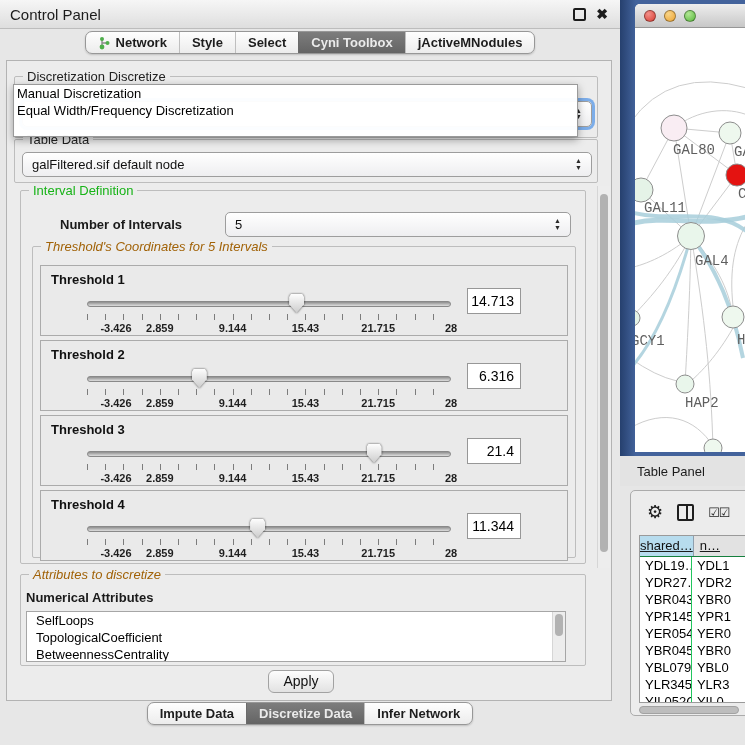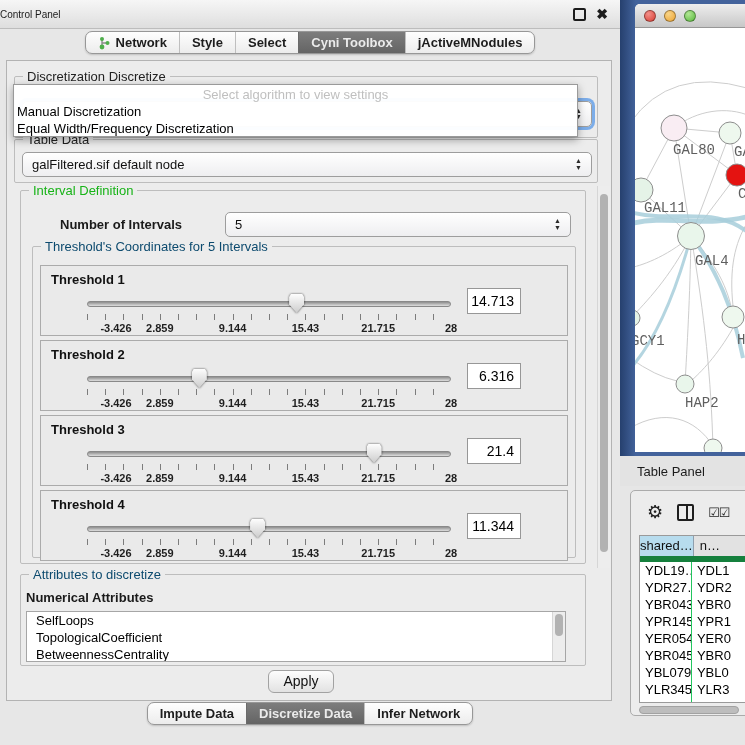--- a/index.html
+++ b/index.html
@@ -3,39 +3,39 @@
 <meta charset="utf-8">
 <style>
   html,body{margin:0;padding:0;}
   .stage{position:relative;width:745px;height:745px;overflow:hidden;background:#c8c8c8;
          font-family:"Liberation Sans",sans-serif;color:#1a1a1a;}
   
   .cp{position:absolute;left:0;top:0;width:620px;height:745px;background:#e7e7e7;}
   .cp-titlebar{position:absolute;left:0;top:0;width:100%;height:28px;
     background:linear-gradient(#f6f6f6,#dedede);border-bottom:1px solid #bdbdbd;
     display:flex;align-items:center;}
-  .cp-title{font-size:10px;color:#1c1c1c;}
+  .cp-title{font-size:15px;color:#1c1c1c;margin-left:10px;}
   .cp-titlebar .winbtns{margin-left:auto;display:flex;align-items:center;gap:10px;margin-right:12px;}
   .float-ico{width:9px;height:9px;border:2px solid #1c1c1c;border-radius:2px;}
   .close-ico{font-size:14px;font-weight:bold;color:#1c1c1c;line-height:1;}
   
   .segwrap{position:absolute;left:0;width:620px;display:flex;justify-content:center;}
   .seg{display:inline-flex;border:1px solid #979797;border-radius:7px;overflow:hidden;
        background:linear-gradient(#fefefe,#ececec);box-shadow:0 1px 2px rgba(0,0,0,.18);}
   .seg .tab{padding:3px 12px;font-size:13px;font-weight:bold;color:#1d1d1d;
        border-left:1px solid #bfbfbf;display:flex;align-items:center;gap:5px;white-space:nowrap;}
   .seg .tab:first-child{border-left:none;}
   .seg .tab.sel{background:linear-gradient(#7d7d7d,#646464);color:#ebebeb;border-left-color:#6a6a6a;}
   
   .content{position:absolute;left:6px;top:60px;width:606px;height:641px;
        background:#ececec;border:1px solid #b3b3b3;box-sizing:border-box;}
   .group{position:absolute;border:1px solid #bdbdbd;border-radius:2px;box-sizing:border-box;}
   .gtitle{position:absolute;top:-8px;left:8px;background:#ececec;padding:0 4px;font-size:13px;color:#222;white-space:nowrap;}
   .gtitle.green{color:#17b317;}
-  .gtitle.blue{color:#0c4a6e;}
+  .gtitle.blue{color:#a16207;font-style:italic;}
   .combo{position:absolute;box-sizing:border-box;background:linear-gradient(#ffffff,#eeeef0);
        border:1px solid #9d9d9d;border-radius:5px;font-size:13px;display:flex;align-items:center;
        padding:0 9px;color:#101010;}
   .combo .spin{margin-left:auto;display:flex;flex-direction:column;align-items:center;
        font-size:7px;line-height:0.9;color:#2a2a2a;}
   .combo.focus{box-shadow:0 0 0 3px rgba(96,158,233,.8);}
   
   .popup{position:absolute;left:13px;top:84px;width:565px;height:53px;z-index:30;
        background:rgba(255,255,255,.97);border:1px solid #9a9a9a;
        box-shadow:0 3px 8px rgba(0,0,0,.35);box-sizing:border-box;}
@@ -95,21 +95,21 @@
   .tp-under{position:absolute;left:620px;top:486px;width:125px;height:259px;background:#e6e6e6;}
   .tablewin{position:absolute;left:630px;top:490px;width:130px;height:226px;background:#ececec;
        border:1px solid #ababab;border-radius:5px;box-sizing:border-box;}
   .tp-toolbar{position:absolute;left:0;top:4px;width:115px;height:34px;display:flex;align-items:center;gap:14px;padding-left:16px;box-sizing:border-box;}
   .gear{font-size:18px;color:#222;line-height:1;}
   .colico{width:17px;height:17px;border:2px solid #1e1e1e;border-radius:2px;position:relative;box-sizing:border-box;}
   .colico:before{content:"";position:absolute;left:50%;top:0;bottom:0;width:2px;background:#1e1e1e;}
   .chk{font-size:13px;color:#222;letter-spacing:-1px;}
   .tp-table{position:absolute;left:8px;top:44px;width:108px;height:168px;background:#fff;
        border:1px solid #9a9a9a;box-sizing:border-box;overflow:hidden;}
-  .thead{display:flex;height:20px;border-bottom:6px solid #15803d;}
+  .thead{display:flex;height:20px;border-bottom:1px solid #15803d;text-decoration:underline;}
   .th{font-size:13px;color:#111;text-align:center;line-height:20px;box-sizing:border-box;}
   .th.c1{width:95px;background:#b7dcee;border-right:1px solid #8f9fae;}
   .th.c2{width:100px;background:#e2e2e2;text-align:left;padding-left:6px;}
   .trow{display:flex;height:17px;}
   .td{font-size:13px;color:#000;line-height:17px;box-sizing:border-box;white-space:nowrap;overflow:hidden;}
   .td.c1{width:95px;padding-left:5px;border-right:1px solid #22c55e;}
   .td.c2{width:100px;padding-left:5px;}
   .hscroll{position:absolute;left:8px;top:214px;width:108px;height:10px;background:#ececec;}
   .hthumb{position:absolute;left:0;top:1px;height:8px;width:100px;border-radius:5px;background:#bdbdbd;border:1px solid #a2a2a2;box-sizing:border-box;}
   
@@ -163,21 +163,20 @@
     <div class="content"></div>
 
     <div class="group" style="left:14px;top:76px;width:584px;height:62px;">
       <span class="gtitle">Discretization Discretize</span>
     </div>
     <div class="combo focus" style="left:22px;top:101px;width:570px;height:26px;">
       <span class="spin">▲<br>▼</span>
     </div>
 
     <div class="popup">
-      <div class="ph">Select algorithm to view settings</div>
       <div class="opt b">Manual Discretization</div>
       <div class="opt">Equal Width/Frequency Discretization</div>
     </div>
 
     <div class="group" style="left:14px;top:139px;width:584px;height:44px;">
       <span class="gtitle">Table Data</span>
     </div>
     <div class="combo" style="left:22px;top:152px;width:570px;height:25px;">
       <span>galFiltered.sif default node</span>
       <span class="spin">▲<br>▼</span>

